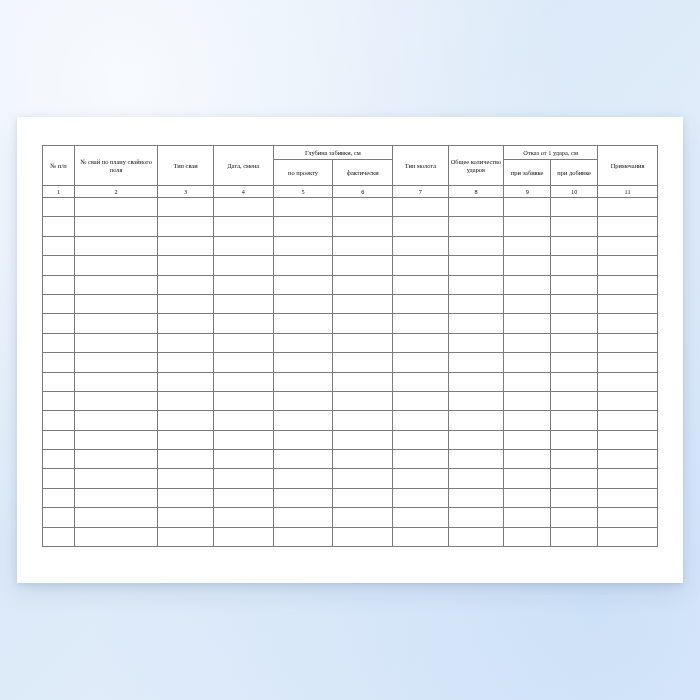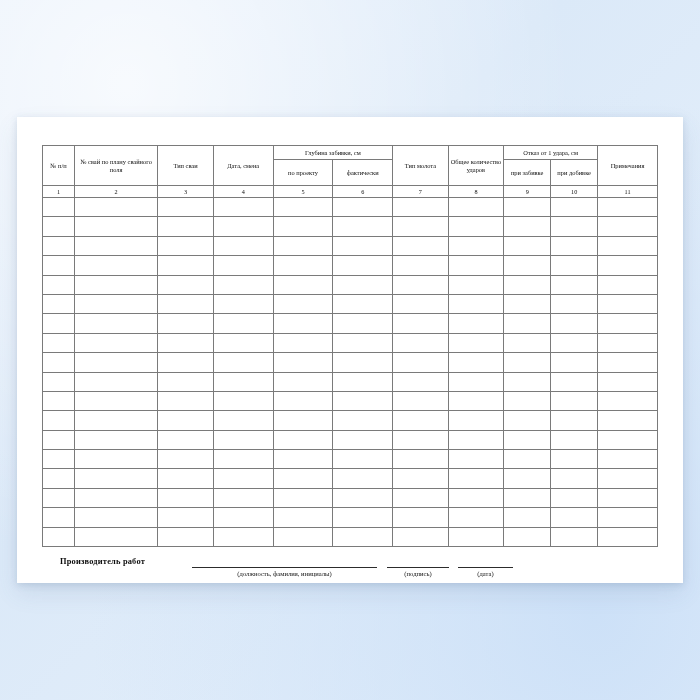--- a/index.html
+++ b/index.html
@@ -396,25 +396,16 @@
               <td></td>
               <td></td>
               <td></td>
               <td></td>
               <td></td>
               <td></td>
             </tr>
           </tbody>
       </table>
 
-      <div class="sign-area">
-        <div class="sign-label">Производитель работ</div>
-        <div class="rule rule-1"></div>
-        <div class="rule rule-2"></div>
-        <div class="rule rule-3"></div>
-        <div class="cap cap-1">(должность, фамилия, инициалы)</div>
-        <div class="cap cap-2">(подпись)</div>
-        <div class="cap cap-3">(дата)</div>
-      </div>
 
     </div>
   </div>
 </div>
 
 </body></html>

